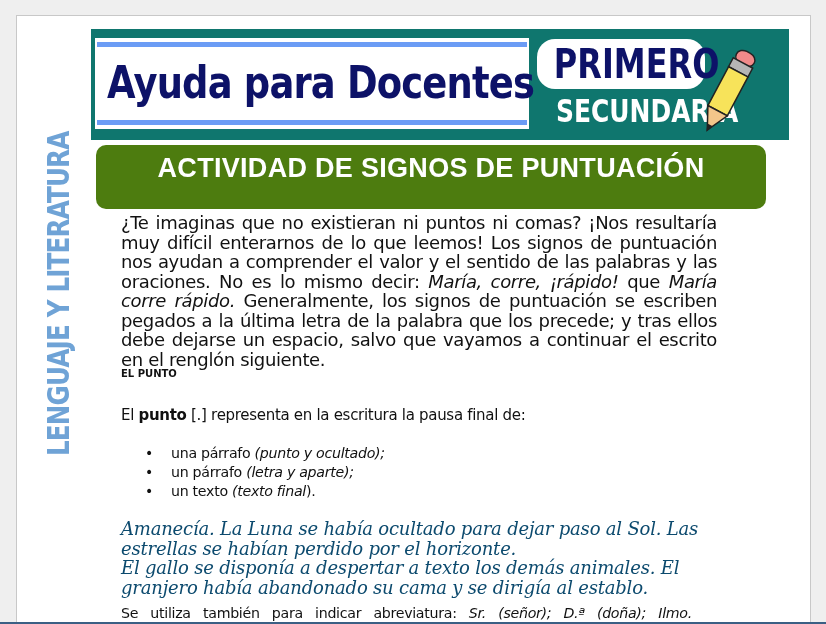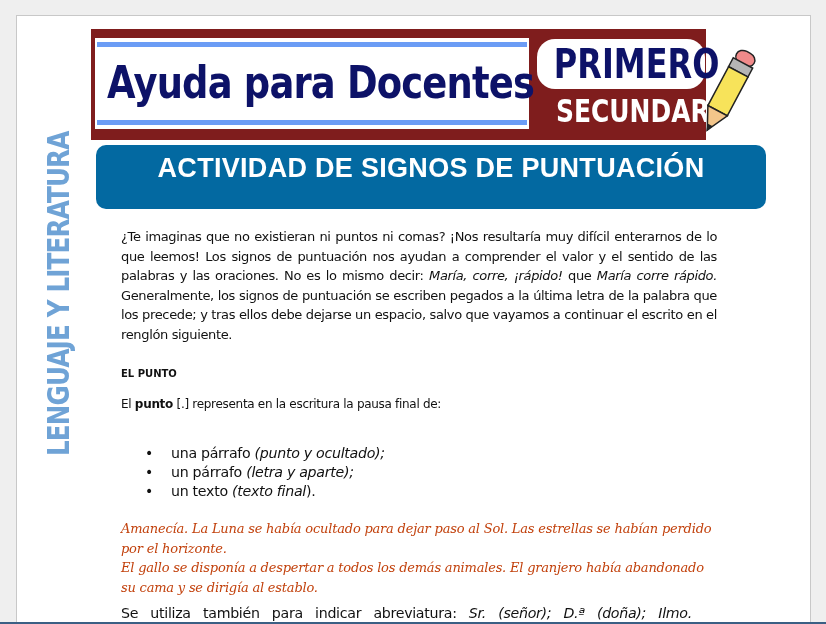--- a/index.html
+++ b/index.html
@@ -14,22 +14,22 @@
     background:#ffffff;
     border:1px solid #c8c8c8;
     overflow:hidden;
   }
   .bottom-bar {
     position:absolute; left:0; bottom:0; width:826px; height:2px;
     background:#3b5f84;
   }
   
   .banner {
-    position:absolute; left:74px; top:13px; width:615px; height:111px;
-    background:#7f1d1d;
+    position:absolute; left:74px; top:13px; width:698px; height:111px;
+    background:#0f766e;
   }
   .banner-inner {
     position:absolute; left:4px; top:9px; width:434px; height:91px;
     background:#ffffff;
     border:2px solid #ffffff;
     box-sizing:border-box;
   }
   .banner-line-top {
     position:absolute; left:0; top:2px; width:100%; height:5px; background:#6b9cf5;
   }
@@ -62,21 +62,21 @@
     font-weight:bold; font-size:32px; line-height:40px;
     color:#ffffff;
     transform:scaleX(0.78);
   }
   .pencil {
     position:absolute; left:606px; top:14px; width:60px; height:100px;
   }
   
   .activity-title-box {
     position:absolute; left:79px; top:129px; width:670px; height:64px;
-    background:#0369a1;
+    background:#4d7c0f;
     border-radius:10px;
   }
   .activity-title {
     position:absolute; left:0; top:8px; width:100%;
     text-align:center;
     font-family:"Liberation Sans", sans-serif;
     font-weight:bold; font-size:27px; color:#ffffff;
     letter-spacing:0.3px;
   }
   
@@ -91,45 +91,45 @@
     width:330px;
   }
   .subject-label span { display:inline-block; transform:scaleX(0.82); transform-origin:left center; }
   
   .content {
     position:absolute; left:104px; top:195px; width:596px;
     font-family:"DejaVu Sans", sans-serif;
     font-size:14px; color:#111111;
   }
   .intro {
-    position:absolute; left:0; top:16px; width:596px;
+    position:absolute; left:0; top:2px; width:596px;
     text-align:justify; line-height:19.5px;
-    font-size:13px; letter-spacing:-0.35px;
+    font-size:18px; letter-spacing:-0.35px;
   }
   .section-heading {
     position:absolute; left:0; top:157px;
     font-weight:bold; font-size:10px;
   }
   .def-line {
-    position:absolute; left:0; top:186px;
-    font-size:12px; letter-spacing:-0.3px;
+    position:absolute; left:0; top:195px;
+    font-size:15px; letter-spacing:-0.3px;
   }
   .bullets {
     position:absolute; left:0; top:233px; margin:0; padding:0; list-style:none;
     font-size:14.2px; letter-spacing:-0.3px; line-height:19px;
   }
   .bullets li { position:relative; padding-left:50px; }
   .bullets li .dot {
     position:absolute; left:24px; top:0; font-size:14px;
   }
   .example {
     position:absolute; left:0; top:308px; width:596px;
     font-family:"DejaVu Serif", serif;
-    font-style:italic; font-size:13px; line-height:19.5px;
-    color:#c2410c; letter-spacing:-0.2px;
+    font-style:italic; font-size:18px; line-height:19.5px;
+    color:#0c4a6e; letter-spacing:-0.2px;
   }
   .example p { margin:0; }
   .abbrev-line {
     position:absolute; left:0; top:394px; width:596px;
     font-size:14.2px; letter-spacing:-0.3px;
     white-space:nowrap; word-spacing:8px;
   }
   em { font-style:italic; }
 </style>
 </head>
@@ -172,20 +172,20 @@
     <div class="def-line"><span>El </span><b>punto</b><span> [.]</span><span> representa en la escritura la pausa final de:</span></div>
 
     <ul class="bullets">
       <li><span class="dot">•</span><span>una párrafo </span><em>(punto y ocultado);</em></li>
       <li><span class="dot">•</span><span>un párrafo </span><em>(letra y aparte);</em></li>
       <li><span class="dot">•</span><span>un texto </span><em>(texto final</em><span>).</span></li>
     </ul>
 
     <div class="example">
       <p>Amanecía. La Luna se había ocultado para dejar paso al Sol. Las estrellas se habían perdido por el horizonte.</p>
-      <p>El gallo se disponía a despertar a todos los demás animales. El granjero había abandonado su cama y se dirigía al establo.</p>
+      <p>El gallo se disponía a despertar a texto los demás animales. El granjero había abandonado su cama y se dirigía al establo.</p>
     </div>
 
     <div class="abbrev-line"><span>Se utiliza también para indicar abreviatura: </span><em>Sr. (señor);</em> <em>D.ª (doña);</em> <em>Ilmo.</em></div>
   </div>
 </div>
 
 <div class="bottom-bar"></div>
 
 </body></html>

